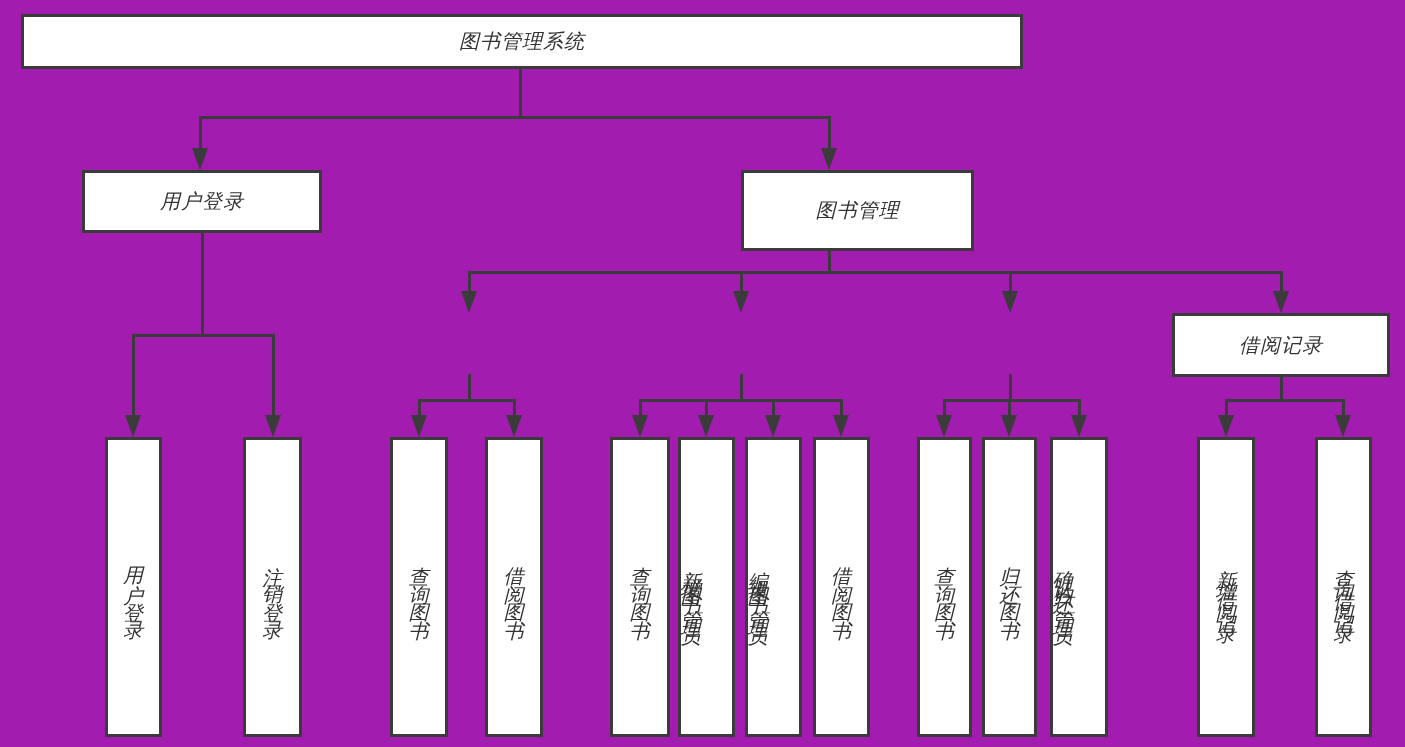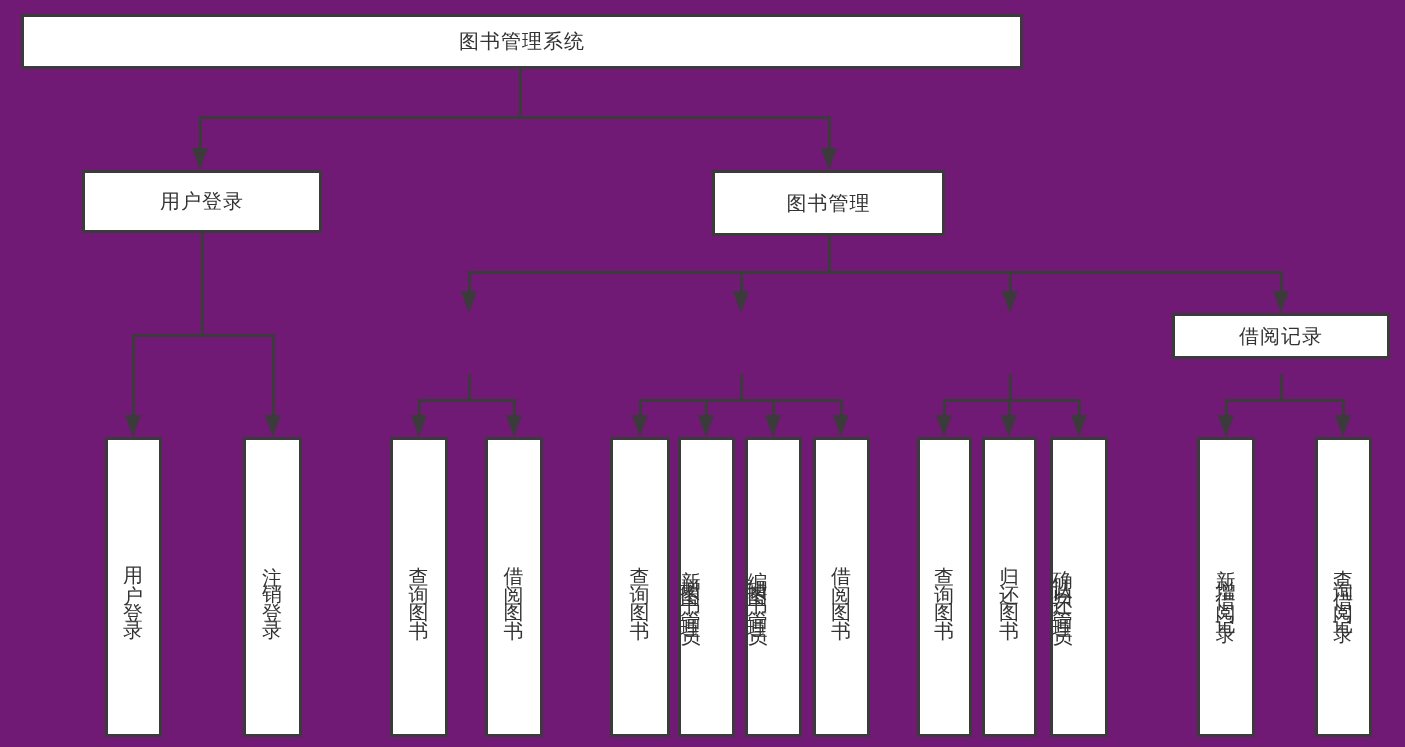--- a/index.html
+++ b/index.html
@@ -1,18 +1,18 @@
 <!DOCTYPE html>
 <html><head>
 <meta charset="utf-8">
 <style>
   html,body{margin:0;padding:0;background:#fff;}
   .canvas{
-    position:relative;width:1405px;height:747px;background:#701a75;
-    font-family:"Liberation Sans",sans-serif;color:#333333;overflow:hidden;
+    position:relative;width:1405px;height:747px;background:#a21caf;
+    font-family:"Liberation Sans",sans-serif;color:#333333;overflow:hidden;font-style:italic;
   }
   .box{
     position:absolute;background:#ffffff;border:3px solid #3b3b3b;
     box-sizing:border-box;z-index:2;
   }
   .hbox{
     display:flex;align-items:center;justify-content:center;
     font-size:20px;letter-spacing:1px;color:#333333;
   }
   .vbox{
@@ -41,26 +41,26 @@
 </style>
 </head>
 <body>
 
 <div class="canvas">
 
   <div class="box hbox" style="left:21px;top:14px;width:1002px;height:55px">图书管理系统</div>
 
   <div class="box hbox" style="left:82px;top:170px;width:240px;height:63px">用户登录</div>
 
-  <div class="box hbox" style="left:712px;top:170px;width:233px;height:66px">图书管理</div>
+  <div class="box hbox" style="left:741px;top:170px;width:233px;height:81px">图书管理</div>
 
 
 
 
-  <div class="box hbox" style="left:1172px;top:313px;width:218px;height:46px">借阅记录</div>
+  <div class="box hbox" style="left:1172px;top:313px;width:218px;height:64px">借阅记录</div>
 
   <div class="box vbox" style="left:105px;top:437px;width:57px;height:300px">
     <span class="vt ls-4">用户登录</span>
   </div>
 
   <div class="box vbox" style="left:243px;top:437px;width:59px;height:300px">
     <span class="vt ls-4">注销登录</span>
   </div>
 
   <div class="box vbox" style="left:390px;top:437px;width:58px;height:300px">

